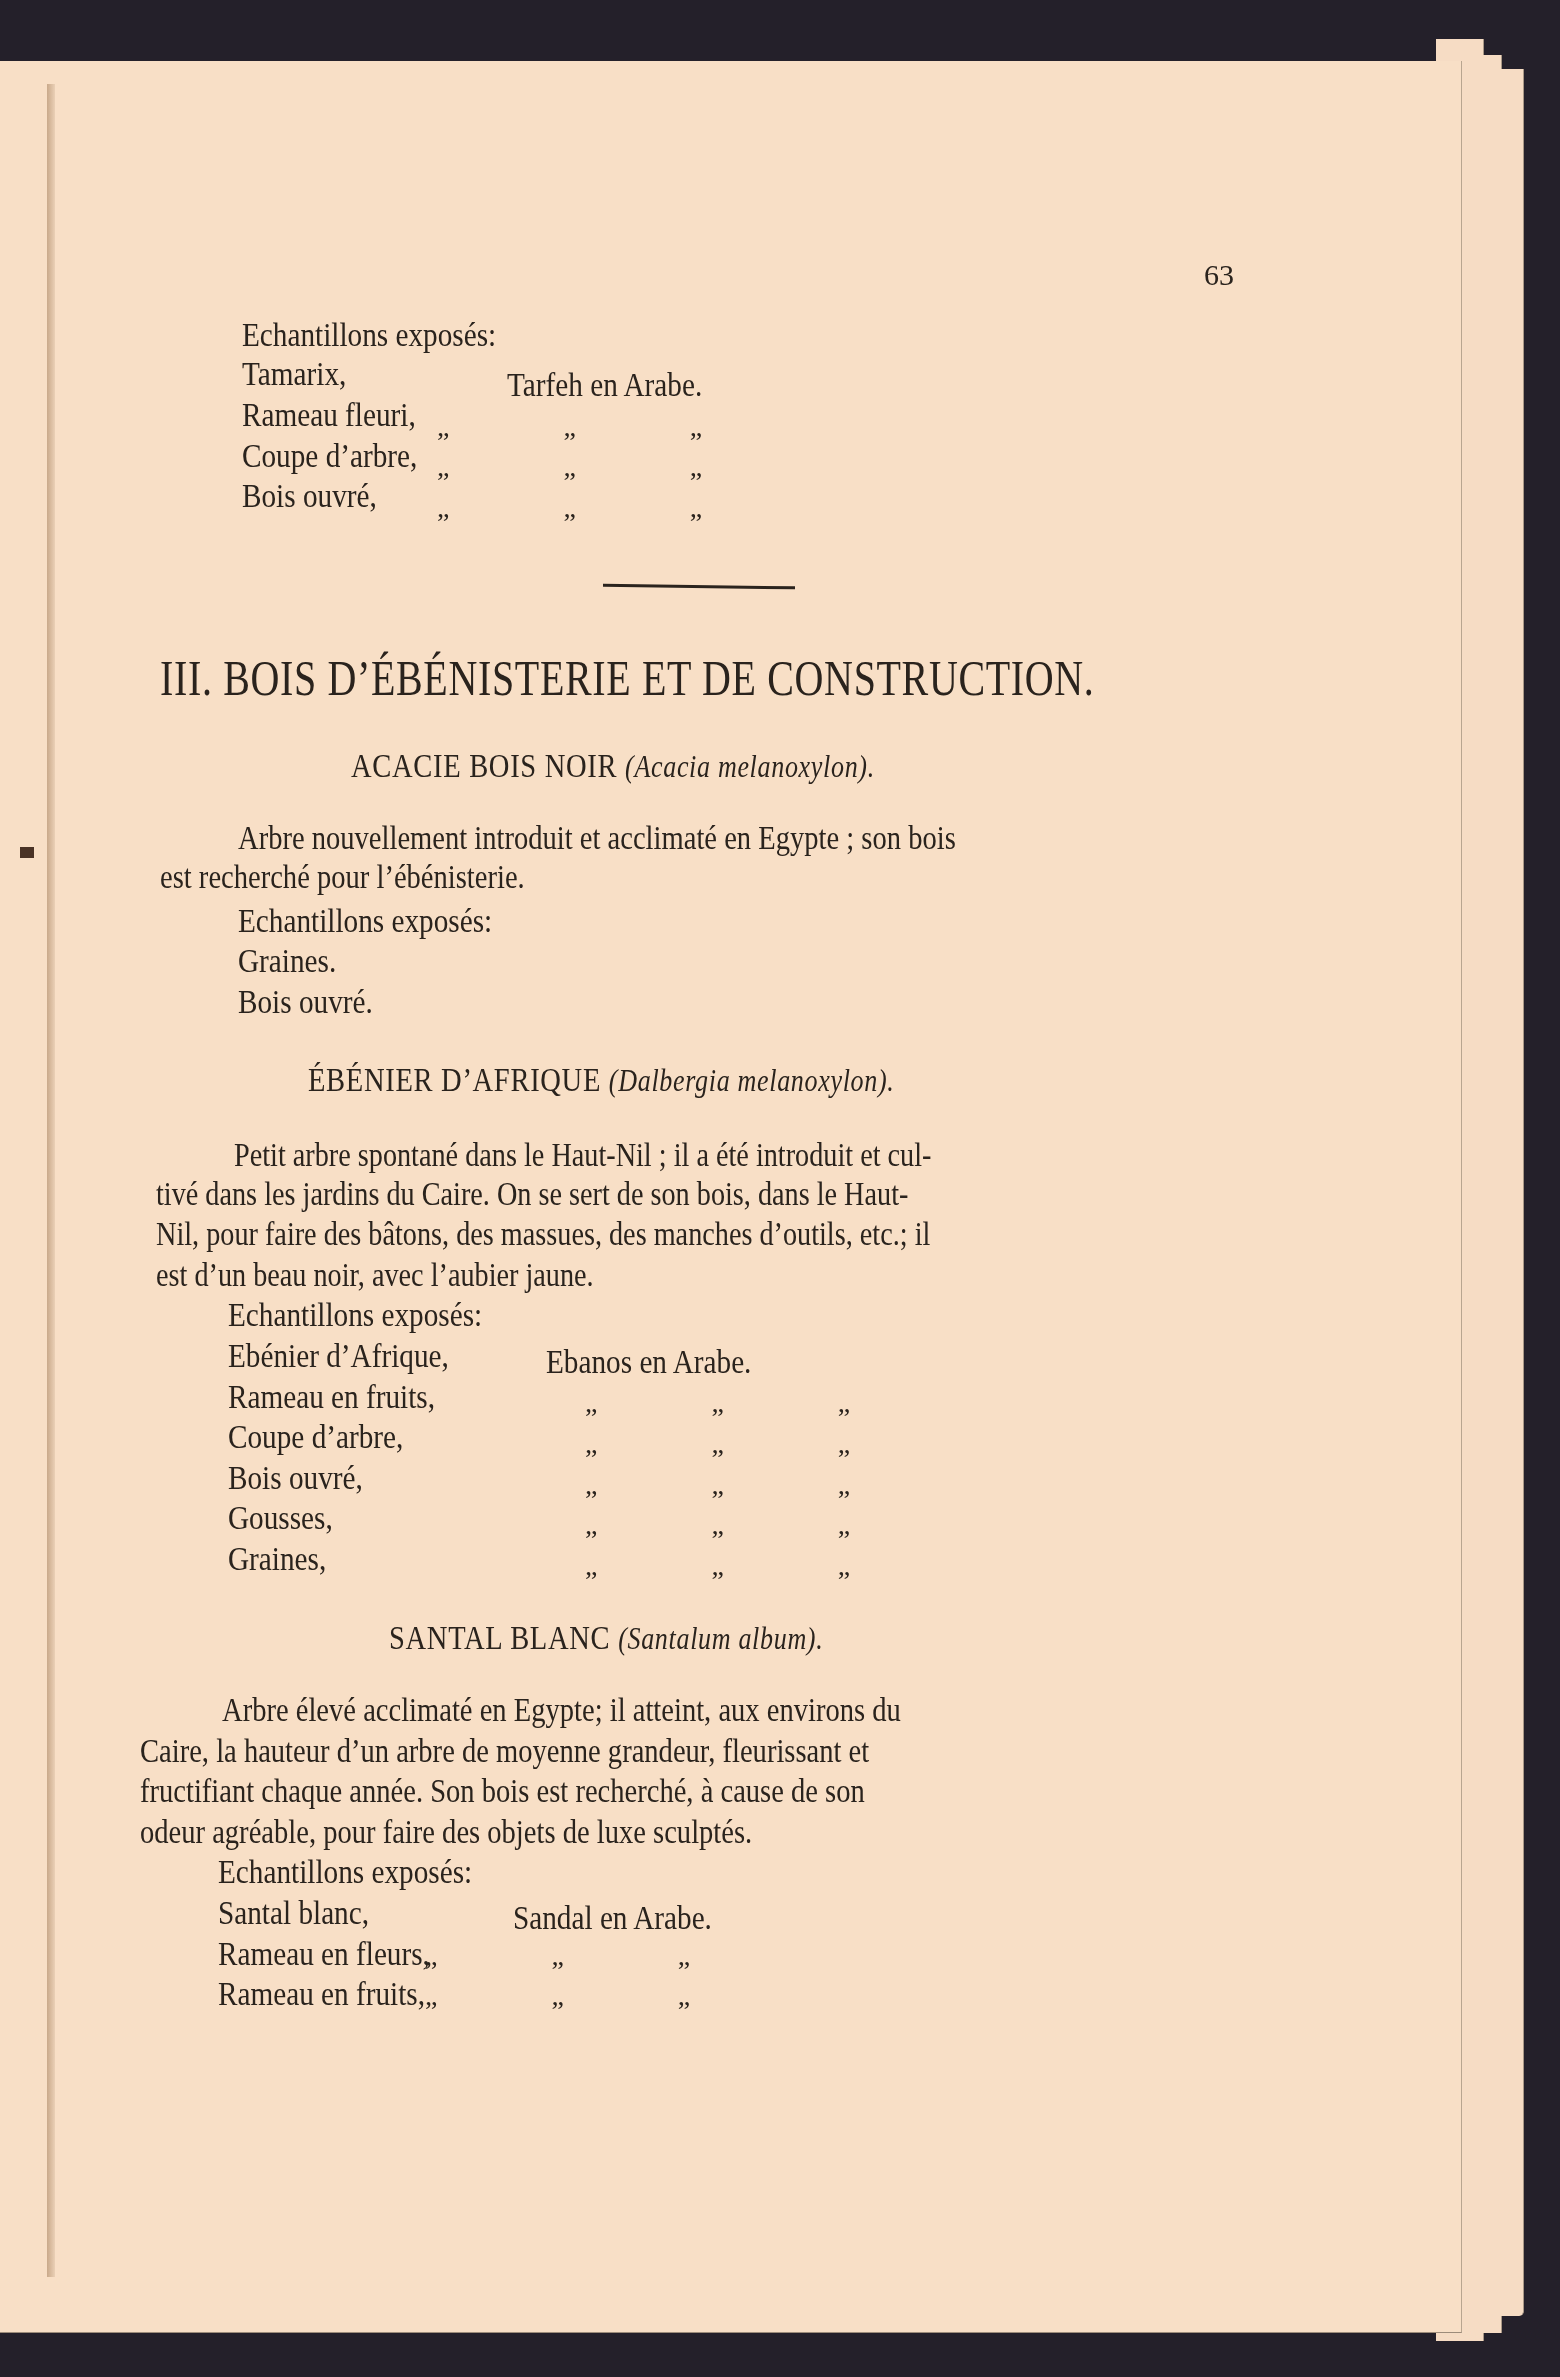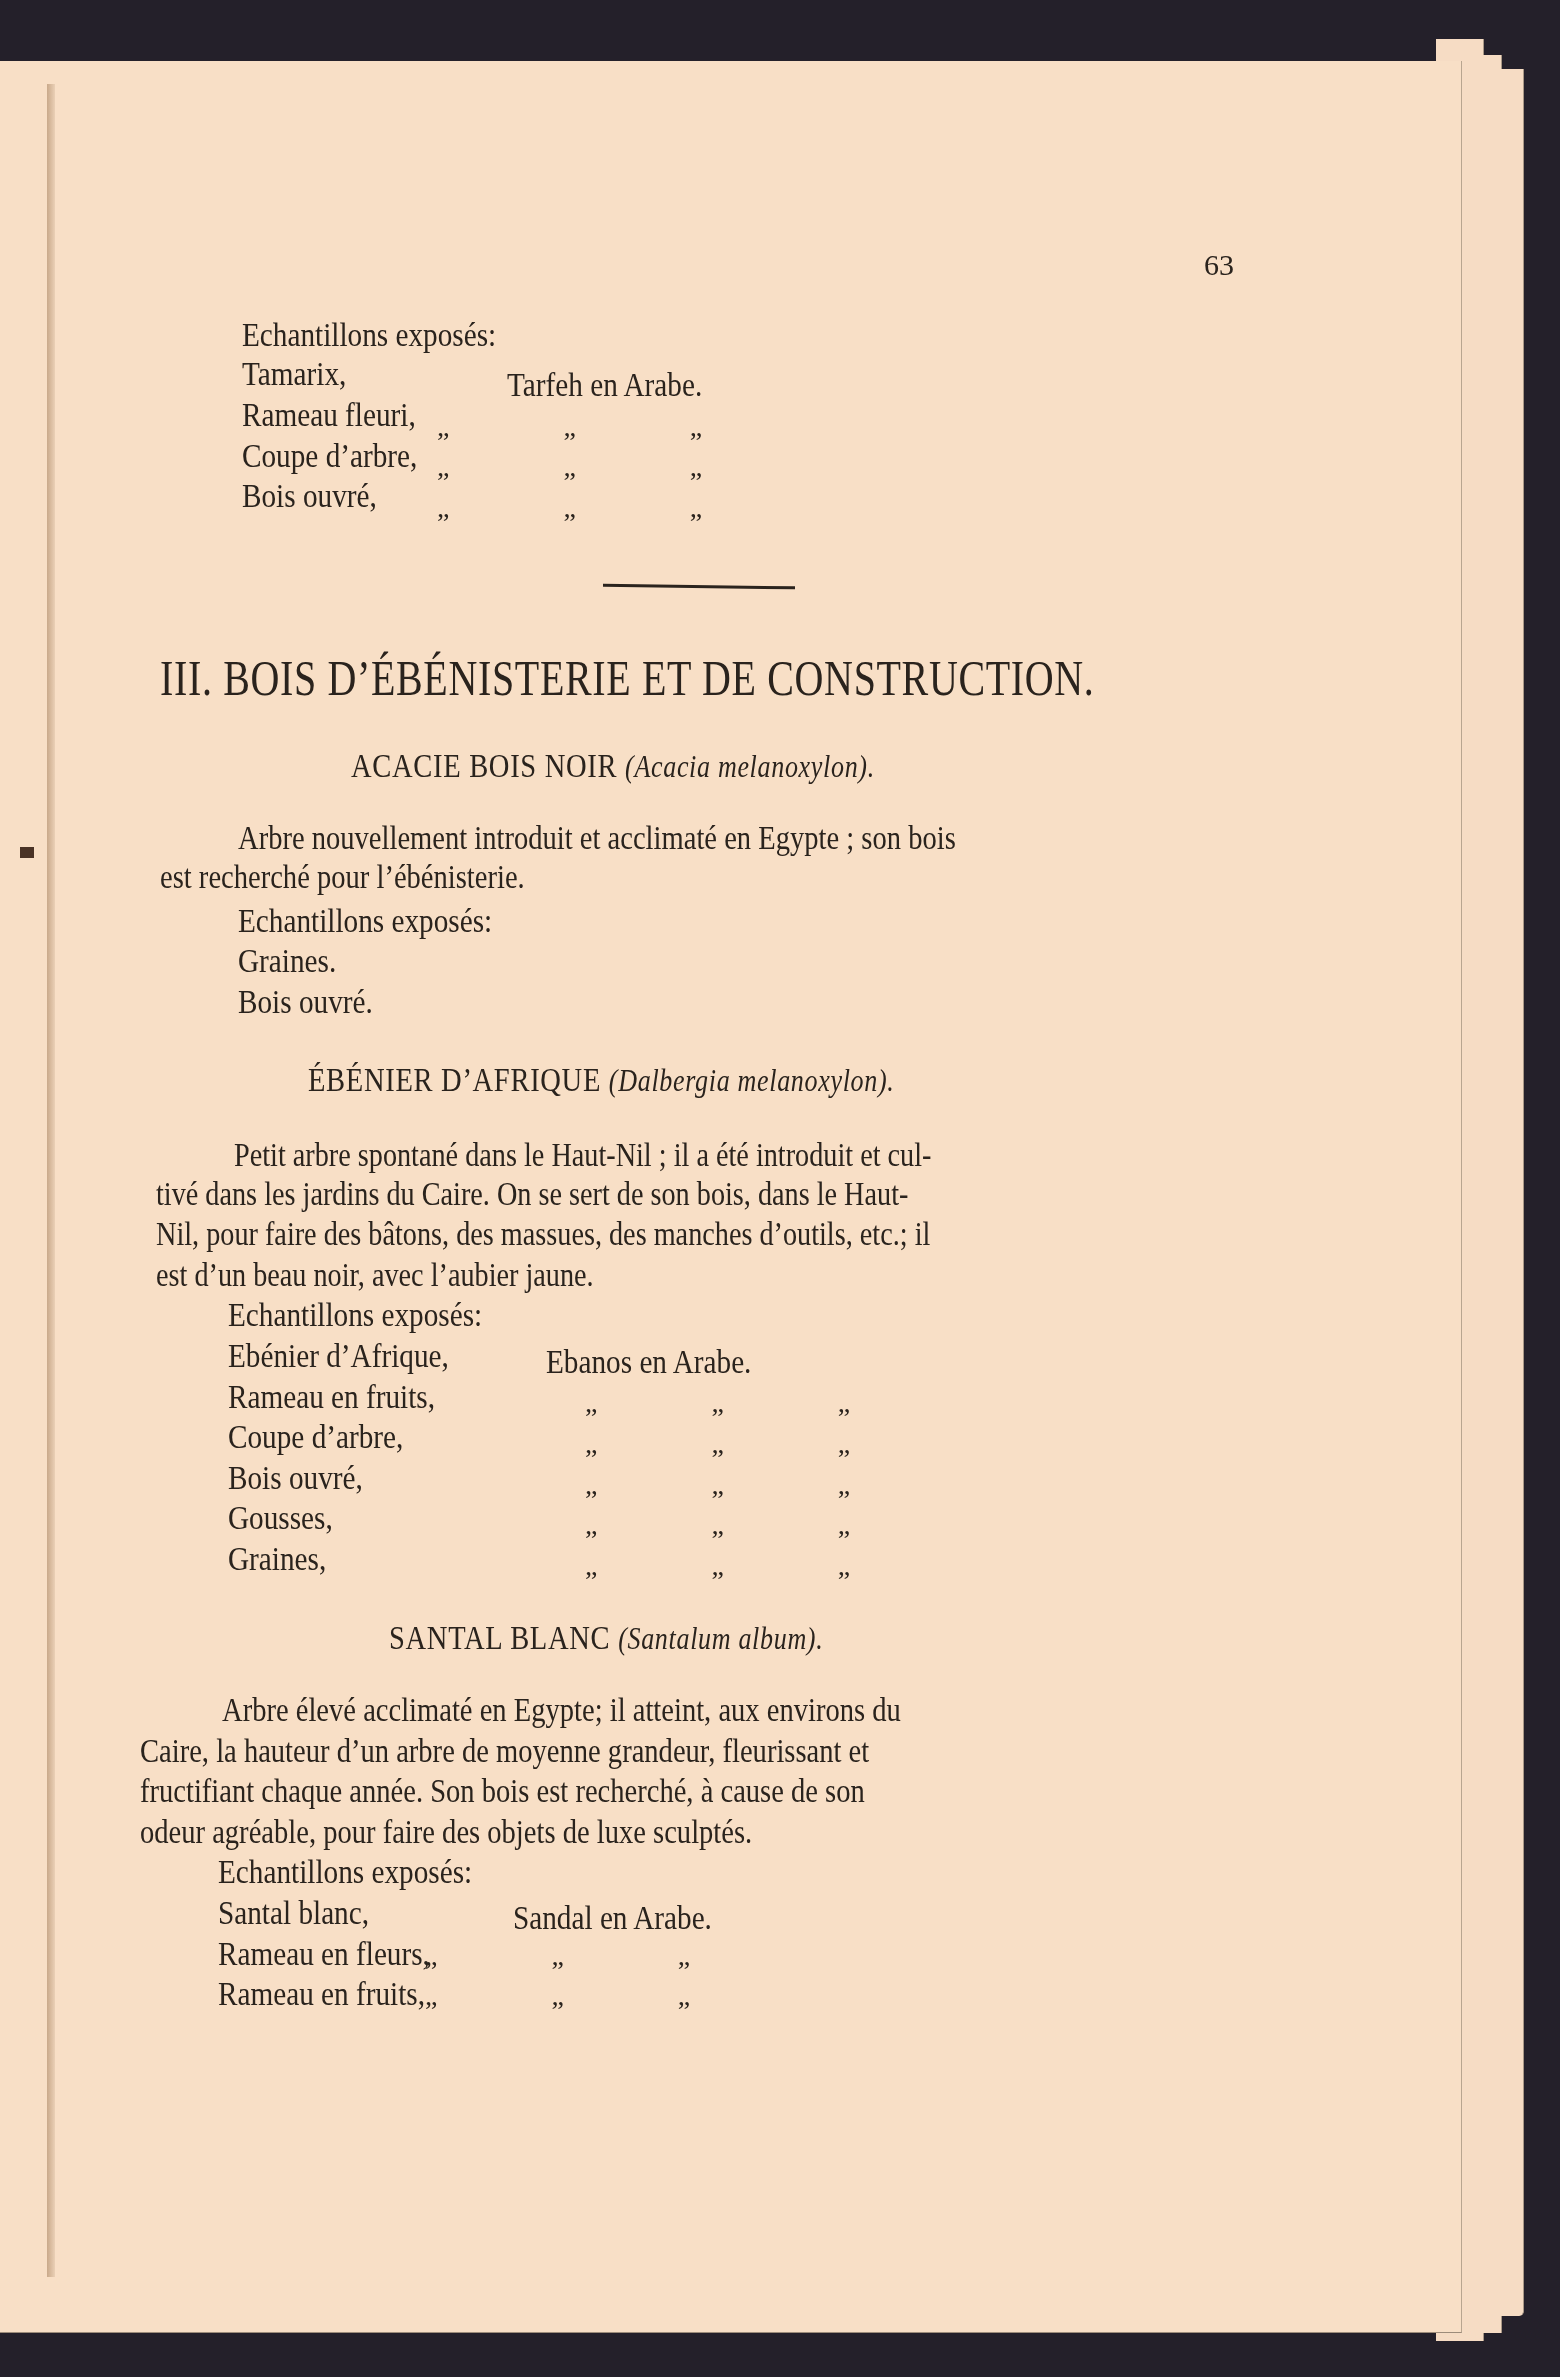--- a/index.html
+++ b/index.html
@@ -16,21 +16,21 @@
   .page {
     position: absolute; left: 0; top: 61px; width: 1461px; height: 2271px;
     background: #f8dfc6;
     border-right: 1.6px solid #b8a590; border-bottom: 1.6px solid #9d8c7a;
   }
   .gutter-fold {
     position: absolute; left: 47px; top: 84px; width: 7.8px; height: 2193px;
     background: linear-gradient(90deg, #c9a98a, #ead0b6);
   }
   .gutter-mark { position: absolute; left: 20px; top: 847px; width: 14px; height: 11px; background: #4a3326; }
-  .page-number { position: absolute; left: 1204px; top: 248px; font-size: 30px; }
+  .page-number { position: absolute; left: 1204px; top: 258px; font-size: 30px; }
   .line { position: absolute; white-space: nowrap; font-size: 34px; line-height: 1; transform: scaleX(0.86); transform-origin: left top; }
   .col2 { position: absolute; white-space: nowrap; font-size: 34px; line-height: 1; transform: scaleX(0.86); transform-origin: left top; }
   .ditto { position: absolute; font-size: 28px; line-height: 1; }
   .rule { position: absolute; left: 603px; top: 585px; width: 192px; height: 3.1px; background: #2a231d; transform: rotate(0.8deg); }
   .section-title {
     position: absolute; left: 160px; top: 649px; white-space: nowrap;
     font-size: 50px; letter-spacing: 0.8px; transform: scaleX(0.80); transform-origin: left top;
   }
   .heading { position: absolute; white-space: nowrap; font-size: 34px; letter-spacing: 0.8px; transform: scaleX(0.84); transform-origin: left top; }
   .heading i { font-size: 31px; }

